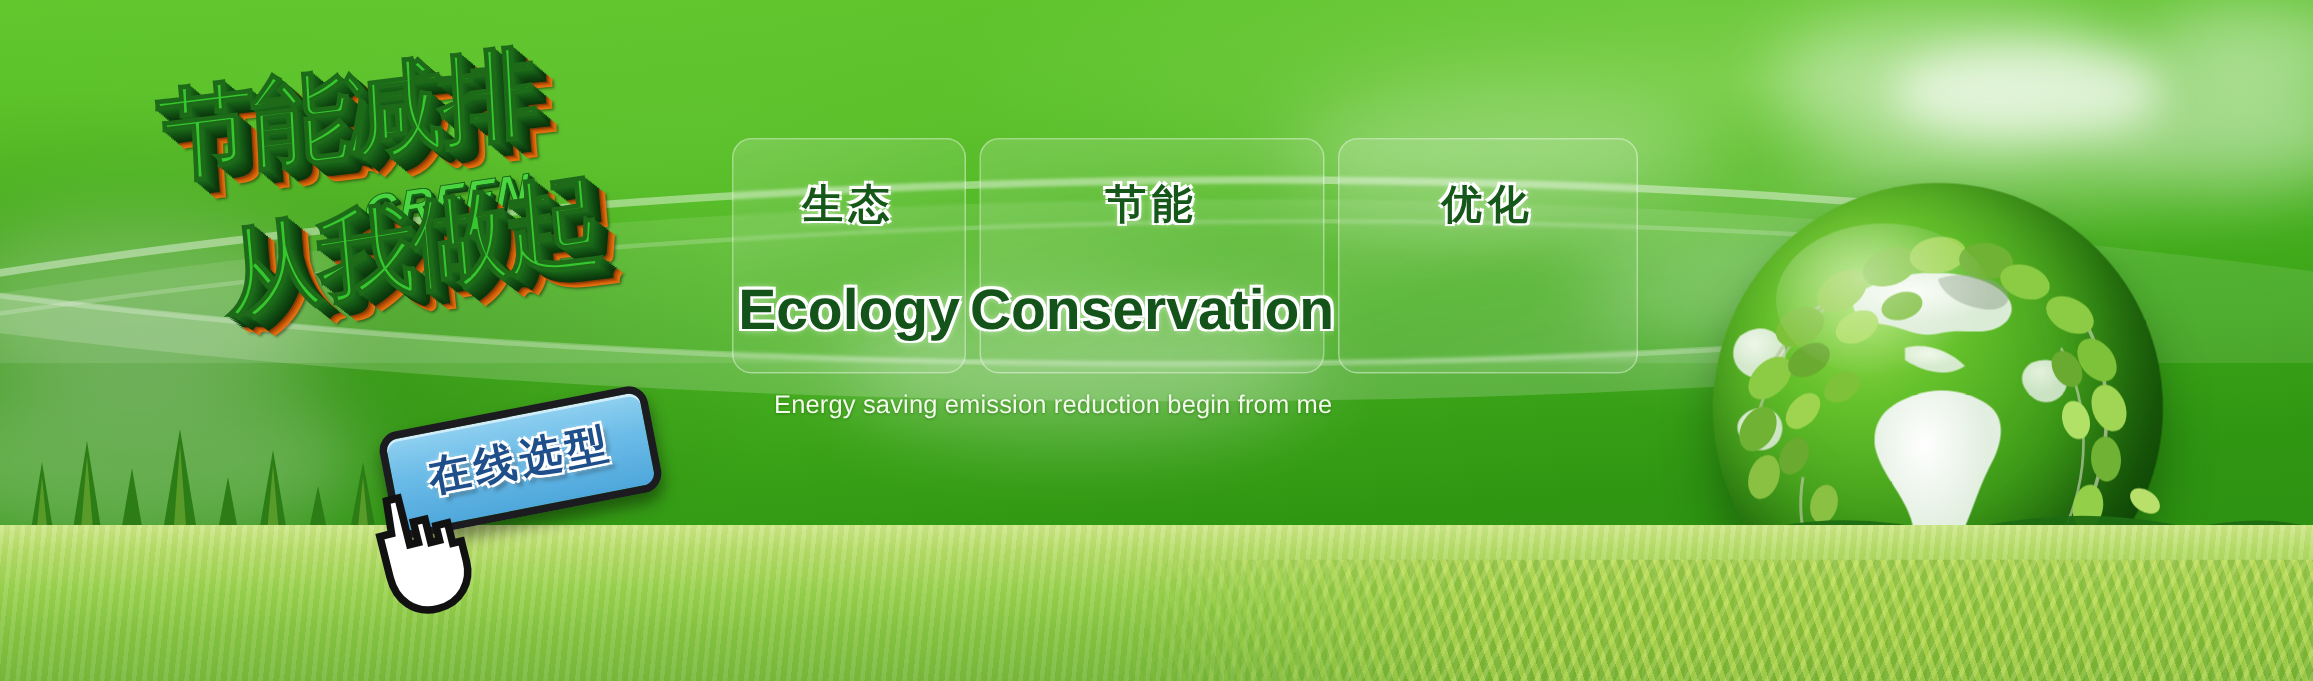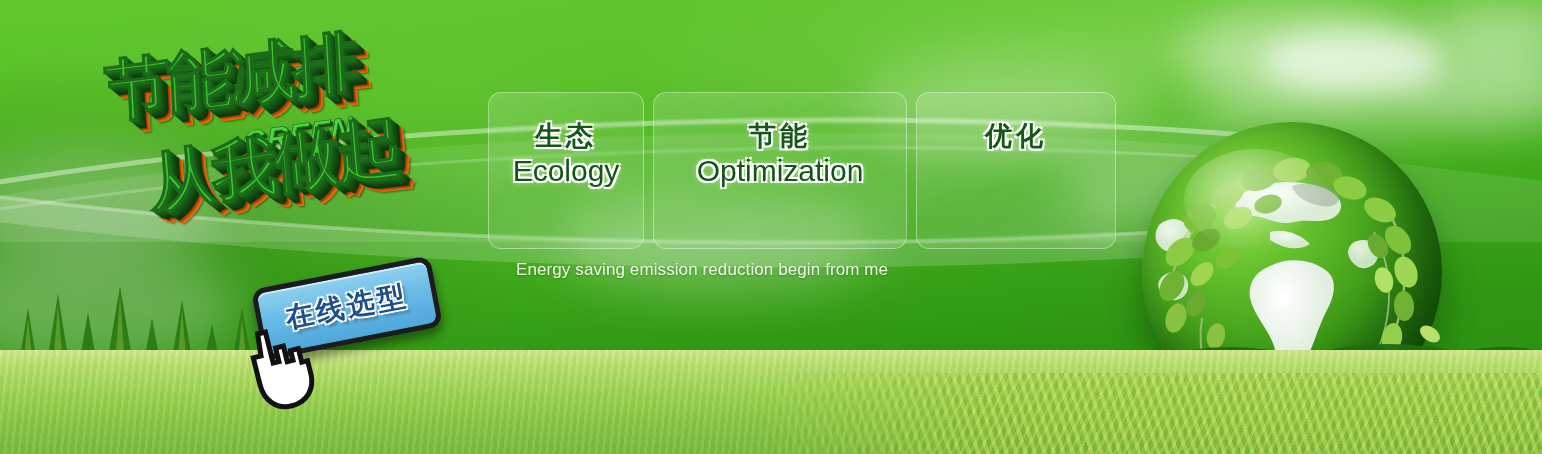--- a/index.html
+++ b/index.html
@@ -50,26 +50,26 @@
     text-shadow:-1.6px -1.6px 0 #fff,1.6px -1.6px 0 #fff,-1.6px 1.6px 0 #fff,1.6px 1.6px 0 #fff,
       0 0 4px rgba(255,255,255,.9), 3px 4px 3px rgba(0,0,0,.35);}
   #hand-cursor{position:absolute;left:236px;top:318px;width:84px;height:96px;}
   
   #cards{position:absolute;left:488px;top:92px;display:flex;gap:9px;}
   .card{width:156px;height:157px;border-radius:13px;
     background:linear-gradient(160deg,rgba(255,255,255,.17),rgba(255,255,255,.05) 55%,rgba(255,255,255,.12));
     border:1px solid rgba(255,255,255,.38);
     display:flex;flex-direction:column;align-items:center;justify-content:flex-start;
     backdrop-filter:blur(1px);}
-  .card.w2{width:254px;}
+  .card.w2{width:230px;}
   .card.w3{width:200px;text-align:center;}
   .card-cn{margin-top:25px;font-size:27px;font-weight:bold;color:#16571a;letter-spacing:4px;
     text-shadow:-1.7px -1.7px 0 #fff,1.7px -1.7px 0 #fff,-1.7px 1.7px 0 #fff,1.7px 1.7px 0 #fff,0 0 5px rgba(255,255,255,.85);}
-  .card-en{font-size:30px;color:#14541a;letter-spacing:0px;white-space:nowrap;
-    text-shadow:-1.9px -1.9px 0 #fff,1.9px -1.9px 0 #fff,-1.9px 1.9px 0 #fff,1.9px 1.9px 0 #fff,0 0 6px rgba(255,255,255,.9);}
+  .card-en{margin-top:32px;font-size:38px;color:#14541a;letter-spacing:0px;white-space:nowrap;
+    text-shadow:-1.9px -1.9px 0 #fff,1.9px -1.9px 0 #fff,-1.9px 1.9px 0 #fff,1.9px 1.9px 0 #fff,0 0 6px rgba(255,255,255,.9);font-weight:bold;}
   
   #tagline{position:absolute;left:516px;top:260px;font-size:17px;color:#f2fbe9;letter-spacing:.1px;
     text-shadow:0 1px 2px rgba(20,70,10,.45);}
   
   #globe{position:absolute;left:1142px;top:122px;width:300px;height:300px;}
   .globe-ball{position:absolute;inset:0;border-radius:50%;
     background:
       radial-gradient(circle at 33% 27%, #9ade52 0%, #66c22c 22%, #3e9c18 52%, #1f6b0c 80%, #12490a 100%);
     box-shadow:inset -22px -26px 60px rgba(0,40,0,.6), 0 22px 34px rgba(10,50,5,.45);}
   .globe-gloss{position:absolute;left:14%;top:9%;width:48%;height:34%;border-radius:50%;
@@ -134,21 +134,21 @@
     <div class="hl-line hl-bot">从我做起</div>
   </div>
 
   <div id="cards">
     <div class="card">
       <div class="card-cn">生态</div>
       <div class="card-en">Ecology</div>
     </div>
     <div class="card w2">
       <div class="card-cn">节能</div>
-      <div class="card-en">Optimization</div>
+      <div class="card-en">Conservation</div>
     </div>
     <div class="card w3">
       <div class="card-cn">优化</div>
     </div>
   </div>
 
   <div id="tagline">Energy saving emission reduction begin from me</div>
 
   <div id="globe">
     <div class="globe-shadow"></div>

